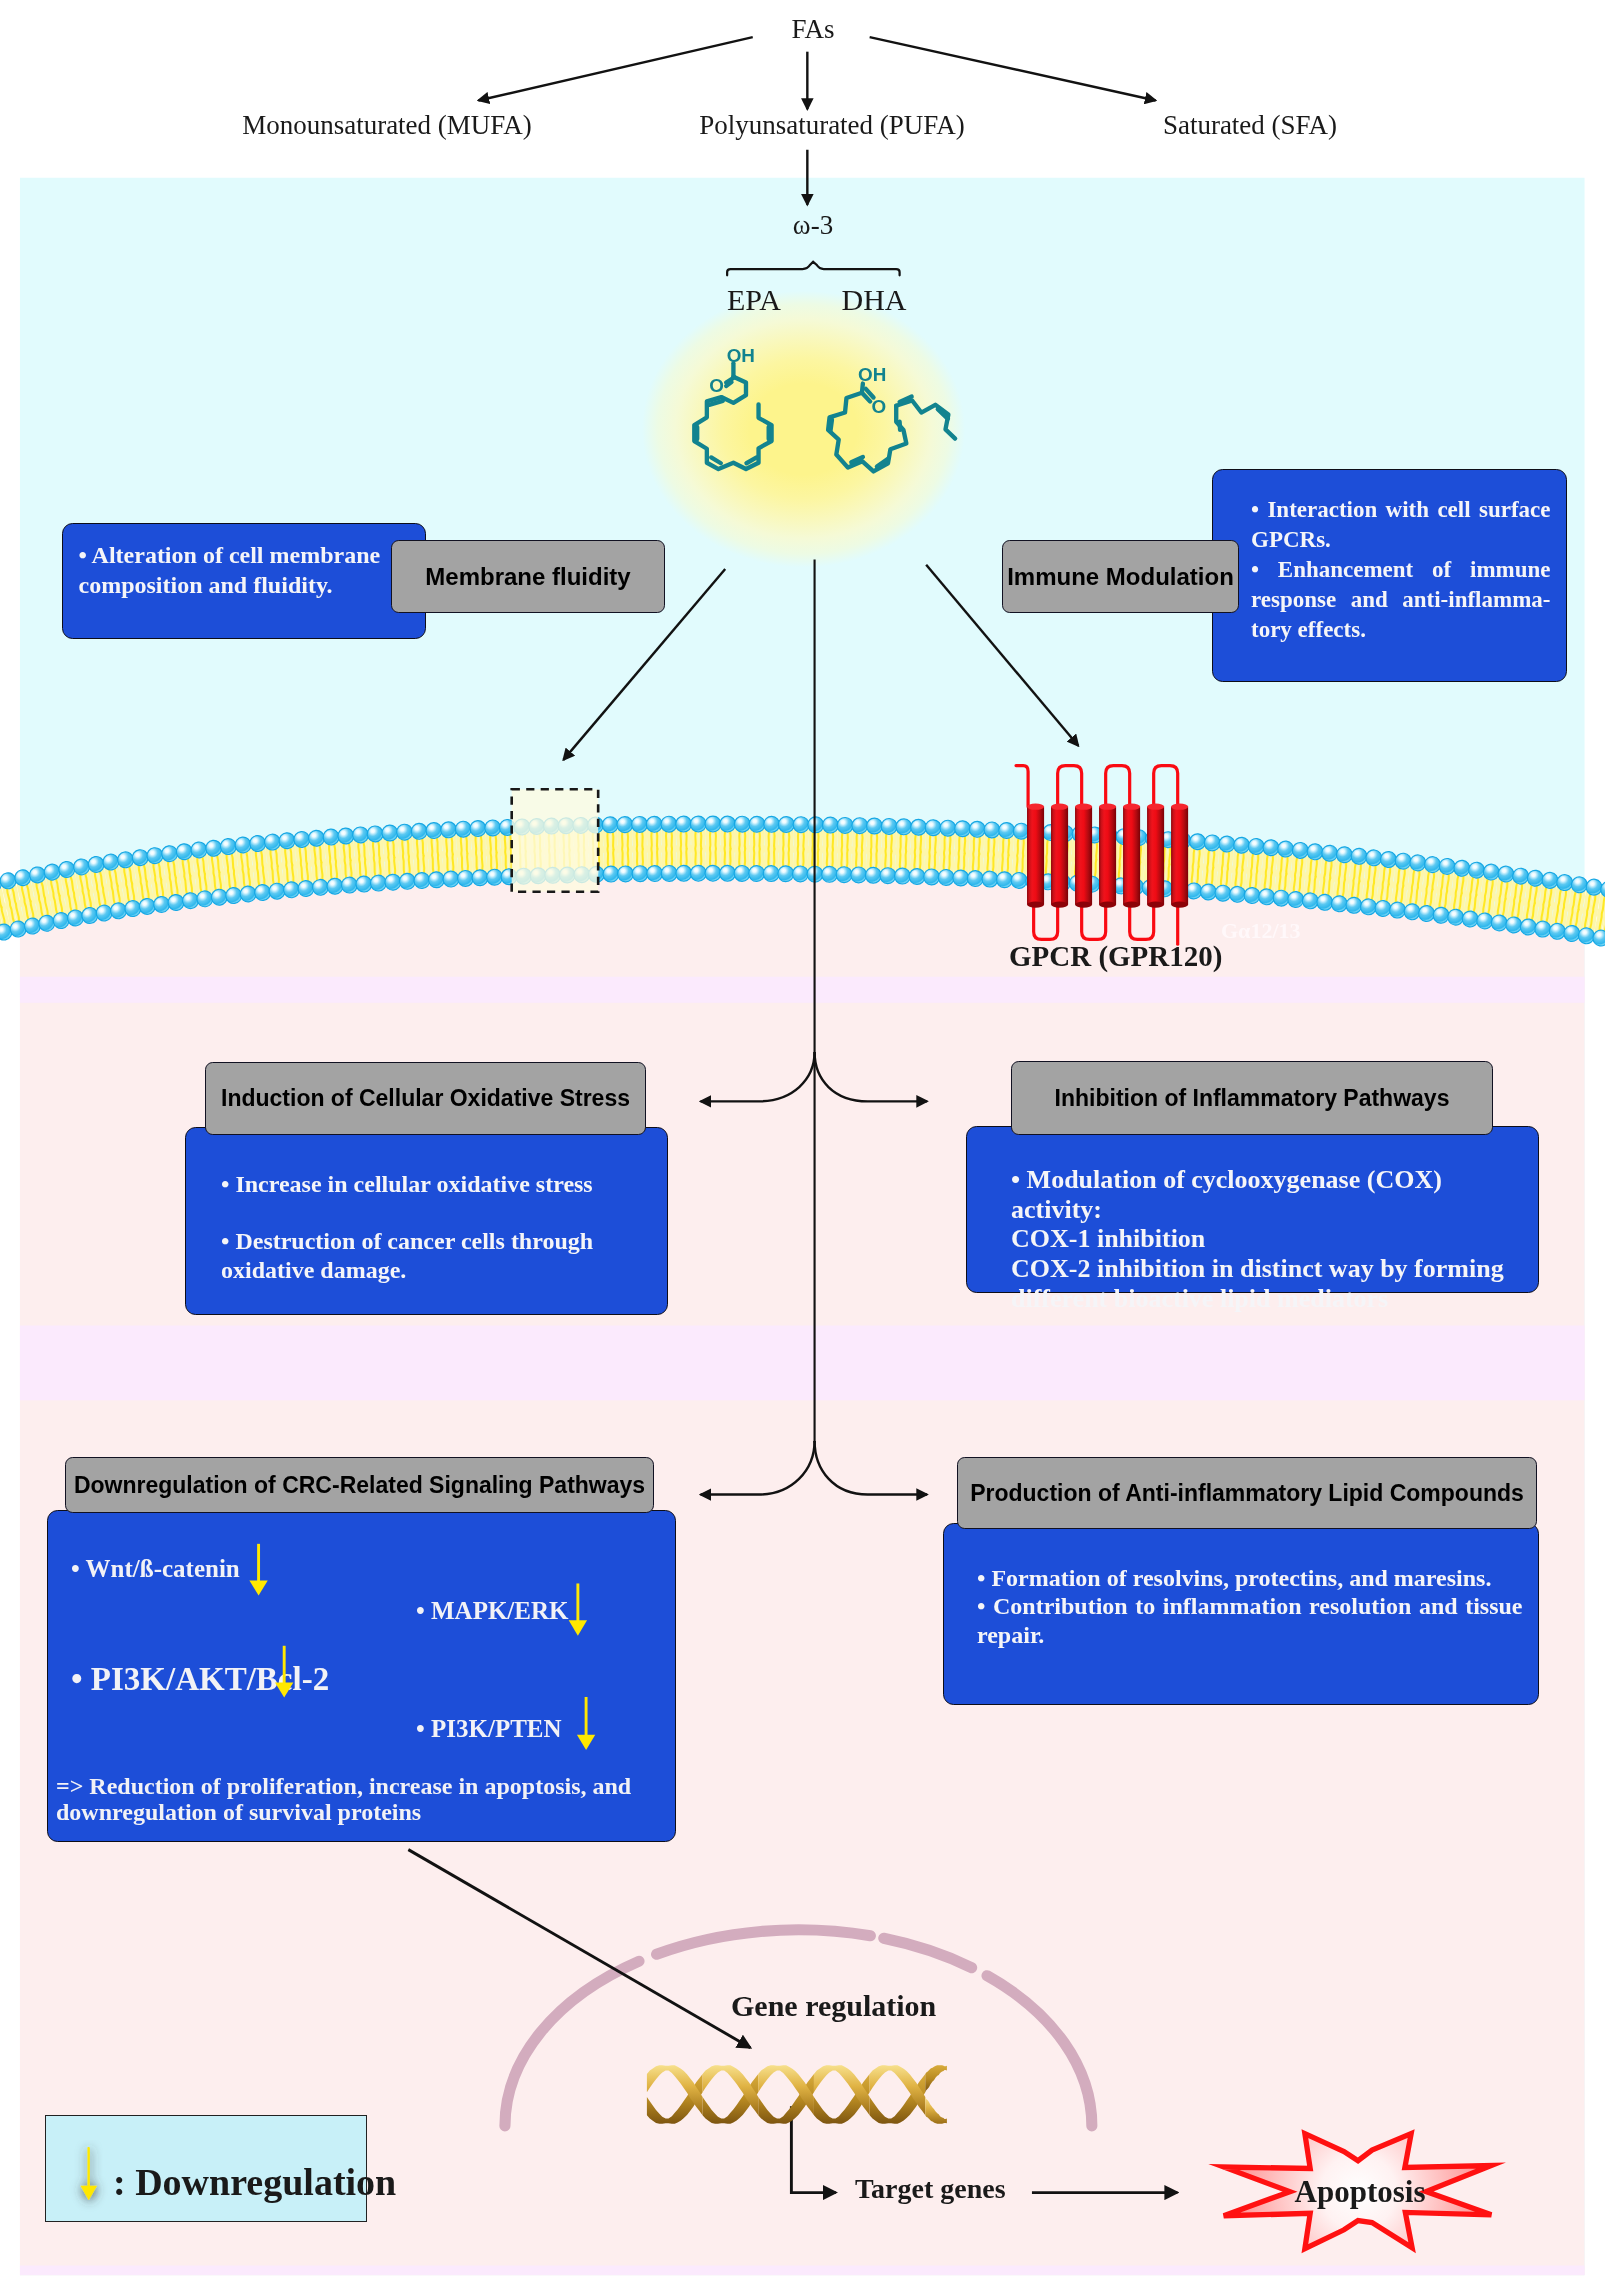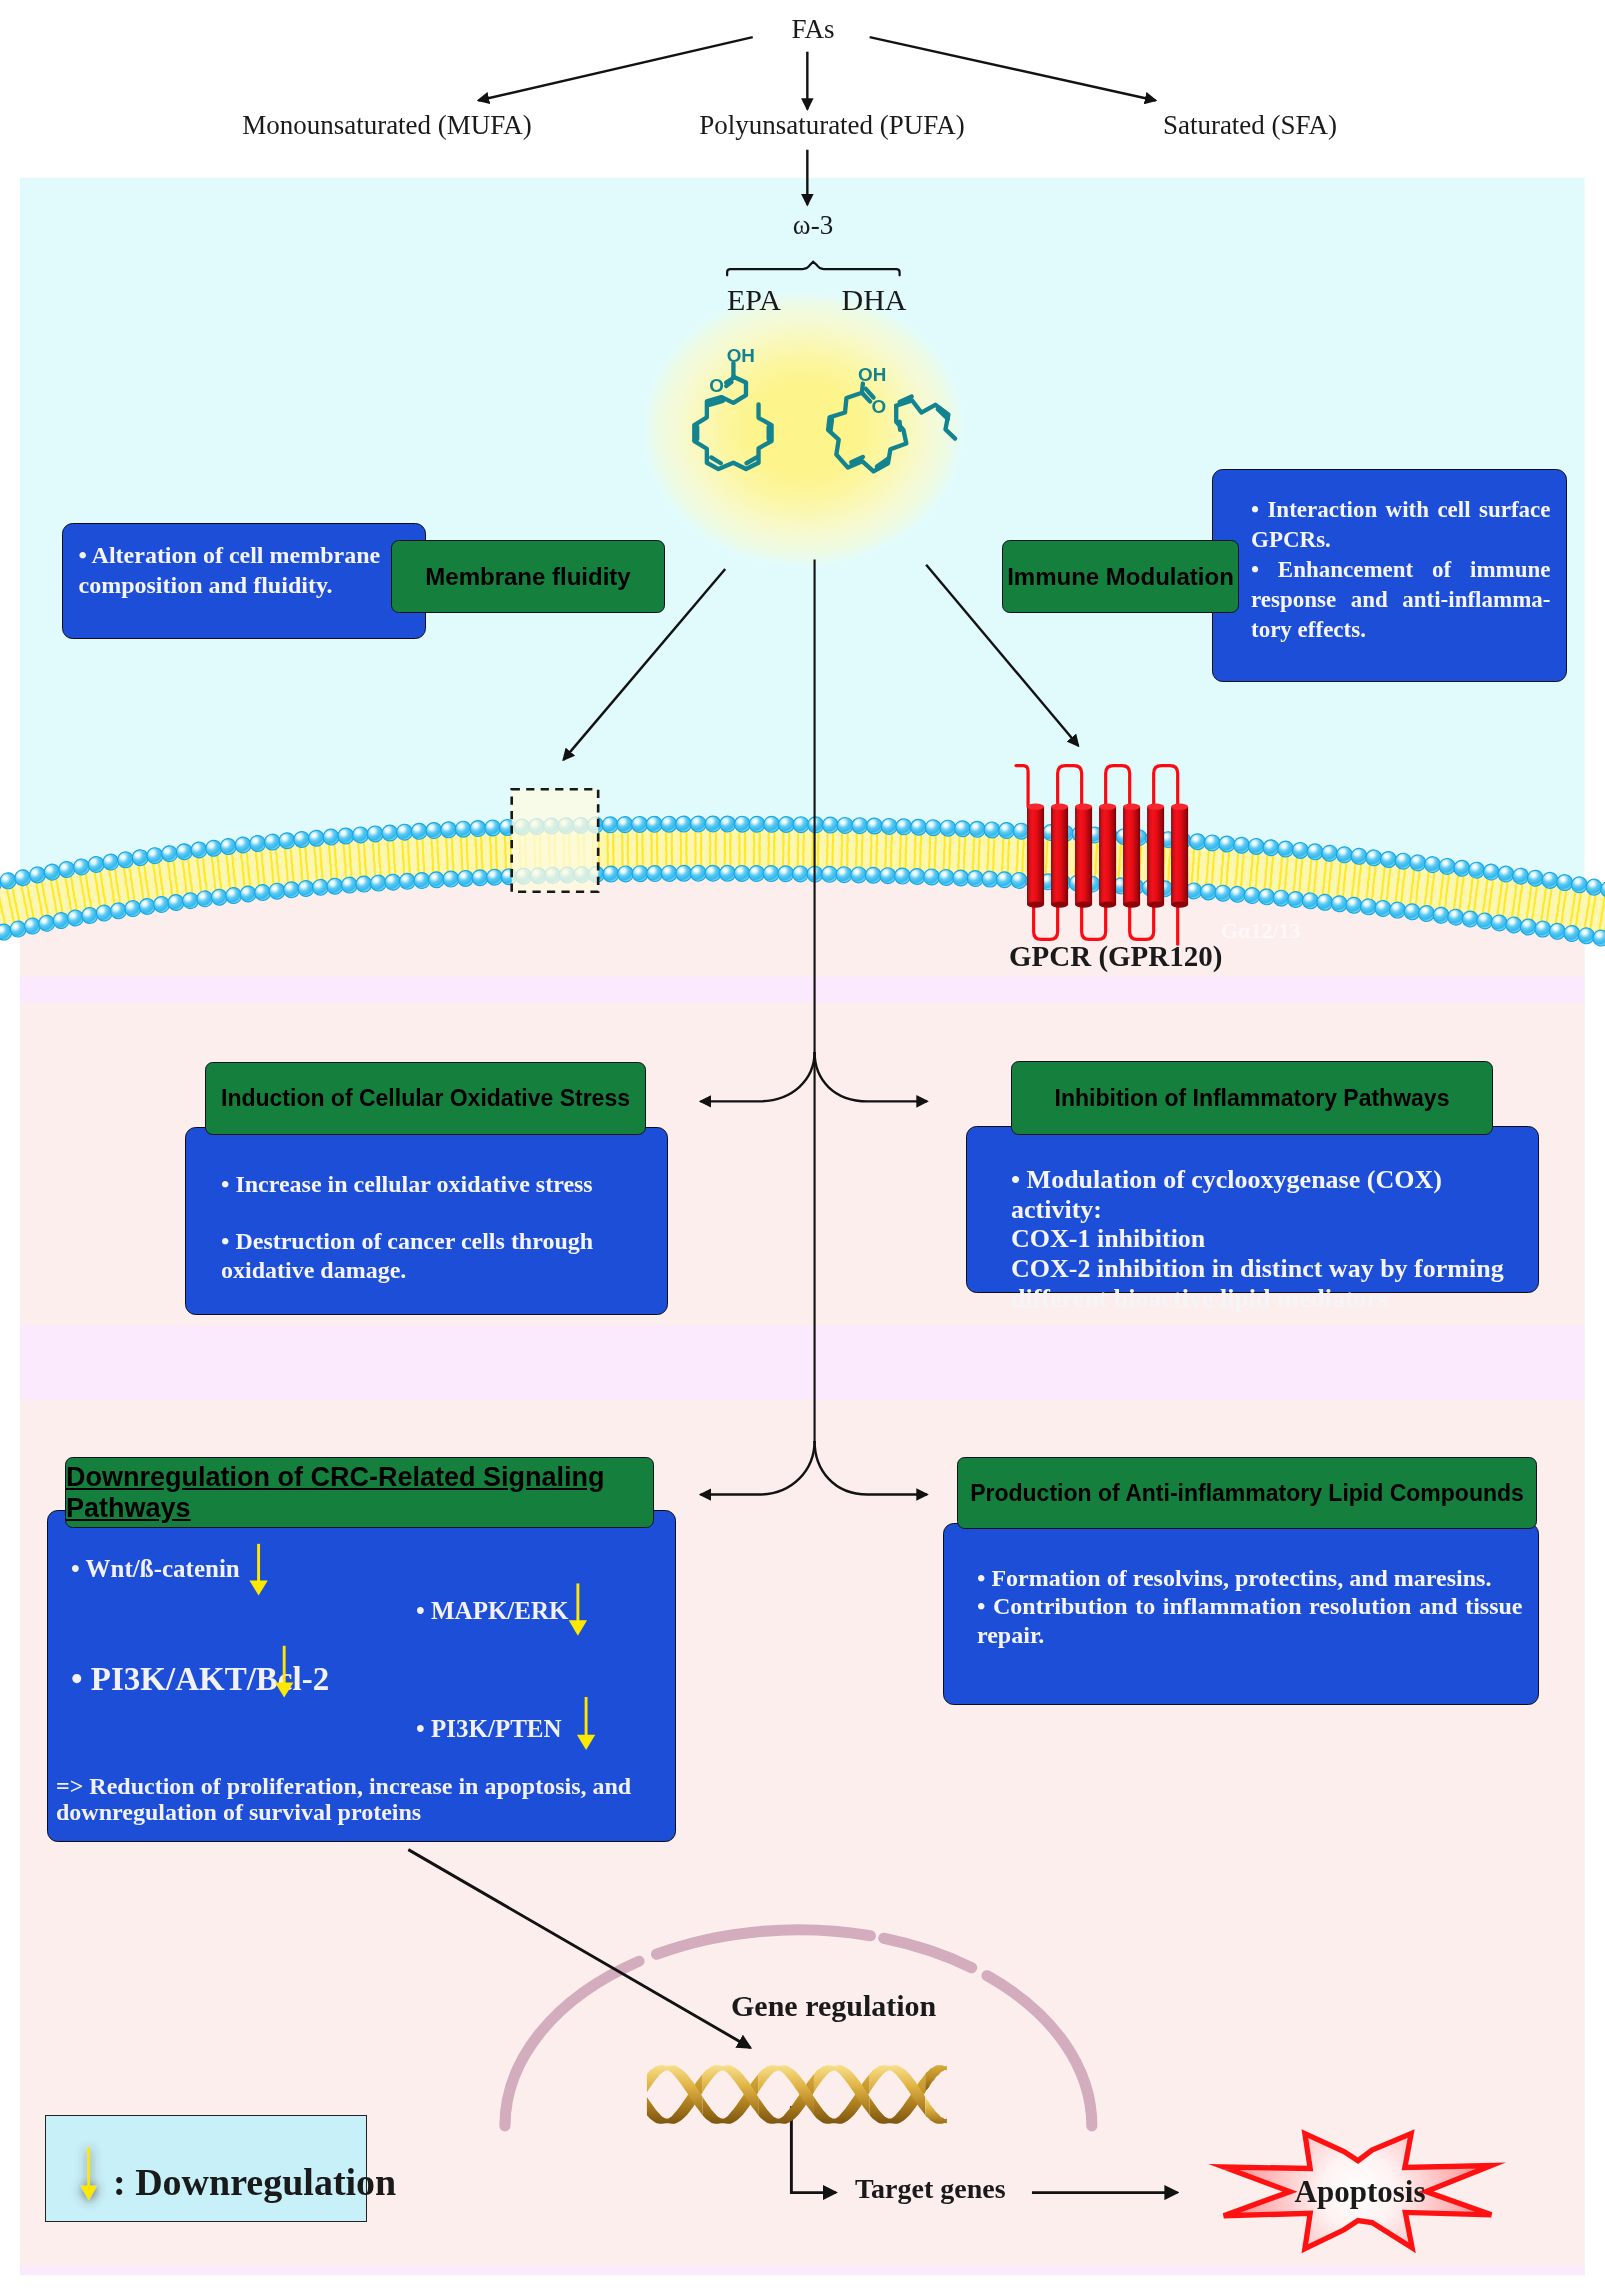--- a/index.html
+++ b/index.html
@@ -13,21 +13,21 @@
   
   .ser{position:absolute;font-family:"Liberation Serif",serif;color:#1a1a1a;
        white-space:nowrap;line-height:1;}
 
   
   .navybox{position:absolute;background:#1d4ed8;border:1.4px solid #0d0d18;
            border-radius:10.6px;color:#f5f5f8;font-weight:bold;
            font-family:"Liberation Serif",serif;box-sizing:border-box;}
   .navybox p{margin:0;}
   
-  .ytag{position:absolute;background:#15803d;border:1.4px solid #111122;
+  .ytag{position:absolute;background:#a3a3a3;border:1.4px solid #111122;
         border-radius:7.7px;display:flex;align-items:center;justify-content:center;
         font-family:"Liberation Sans",sans-serif;font-weight:bold;color:#000000;
         box-sizing:border-box;}
 </style>
 </head>
 <body>
 
 <div id="stage">
 
   <svg class="abs" id="bgpanels" width="1605" height="2295" viewBox="0 0 3322 4751" style="left:0;top:0;">
@@ -403,21 +403,21 @@
       <g>
         <rect x="585" y="3407" width="6" height="78"></rect>
         <path d="M569,3483 L607,3483 L588,3514 Z"></path>
         </g>
       <g>
         <rect x="1210" y="3513" width="6" height="79"></rect>
         <path d="M1194,3591 L1232,3591 L1213,3623 Z"></path>
         </g>
     </g>
   </svg>
-  <div class="ytag" style="left:65px;top:1457px;width:589px;height:71px;font-size:27px;text-decoration:underline;">
+  <div class="ytag" style="left:65px;top:1457px;width:589px;height:56px;font-size:23px;">
     <span>Downregulation of CRC-Related Signaling Pathways</span>
   </div>
 
   <div class="navybox" style="left:943px;top:1523px;width:596px;height:182px;font-size:24px;
               padding:40px 15.5px 0 33px;line-height:1.18;text-align:justify;">
     <p>• Formation of resolvins, protectins, and maresins.</p>
     <p>• Contribution to inflammation resolution and tissue repair.</p>
   </div>
   <div class="ytag" style="left:957px;top:1457px;width:580px;height:72px;font-size:23px;">
     <span>Production of Anti-inflammatory Lipid Compounds</span>

